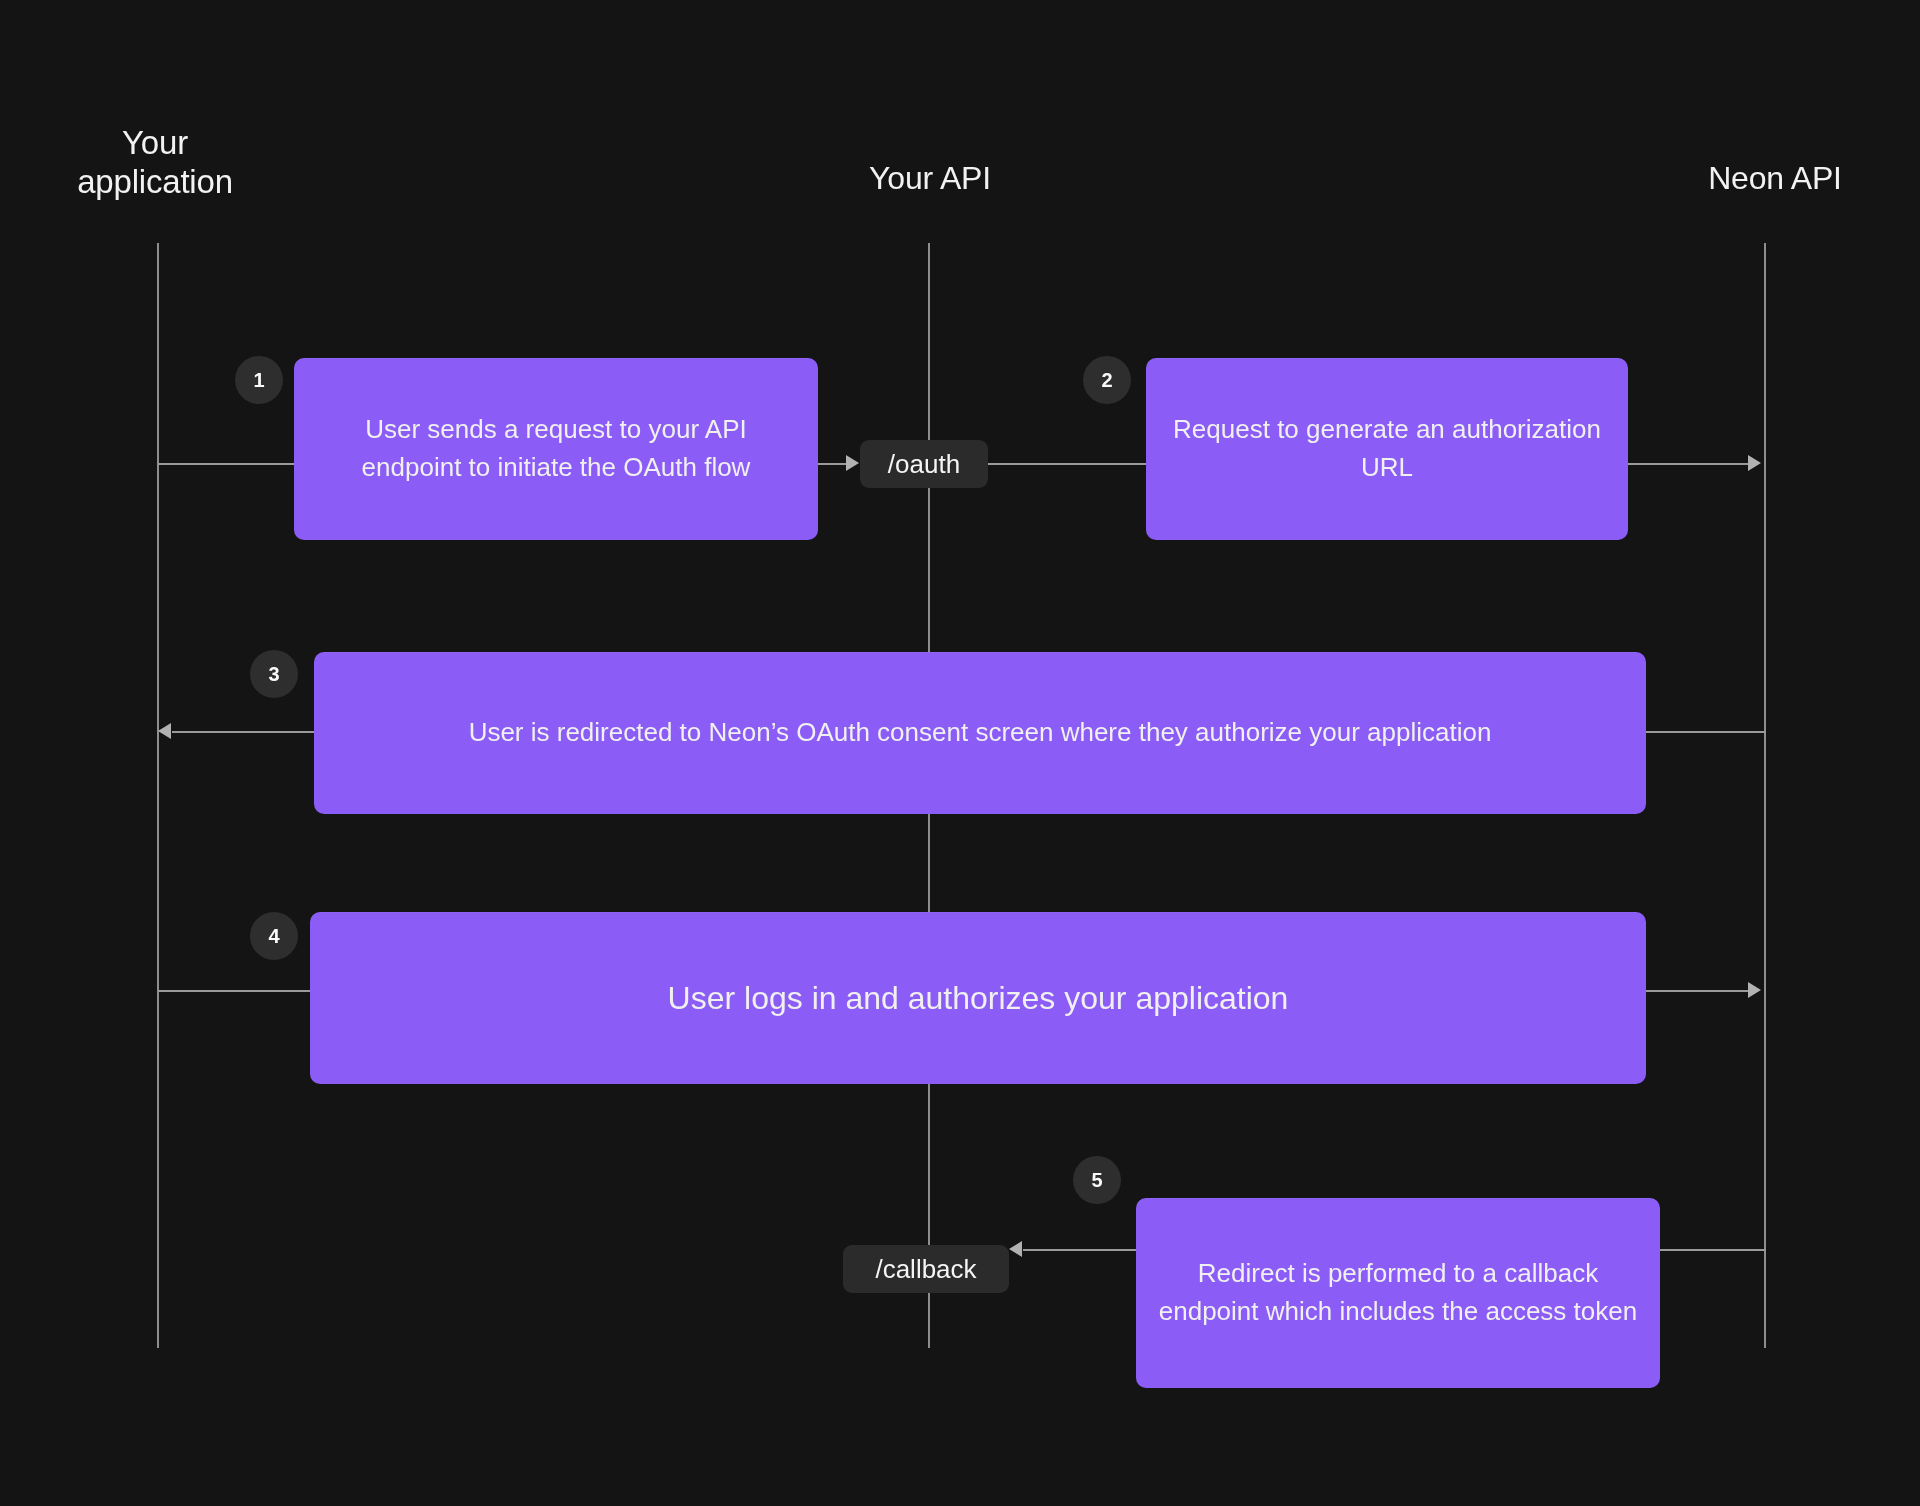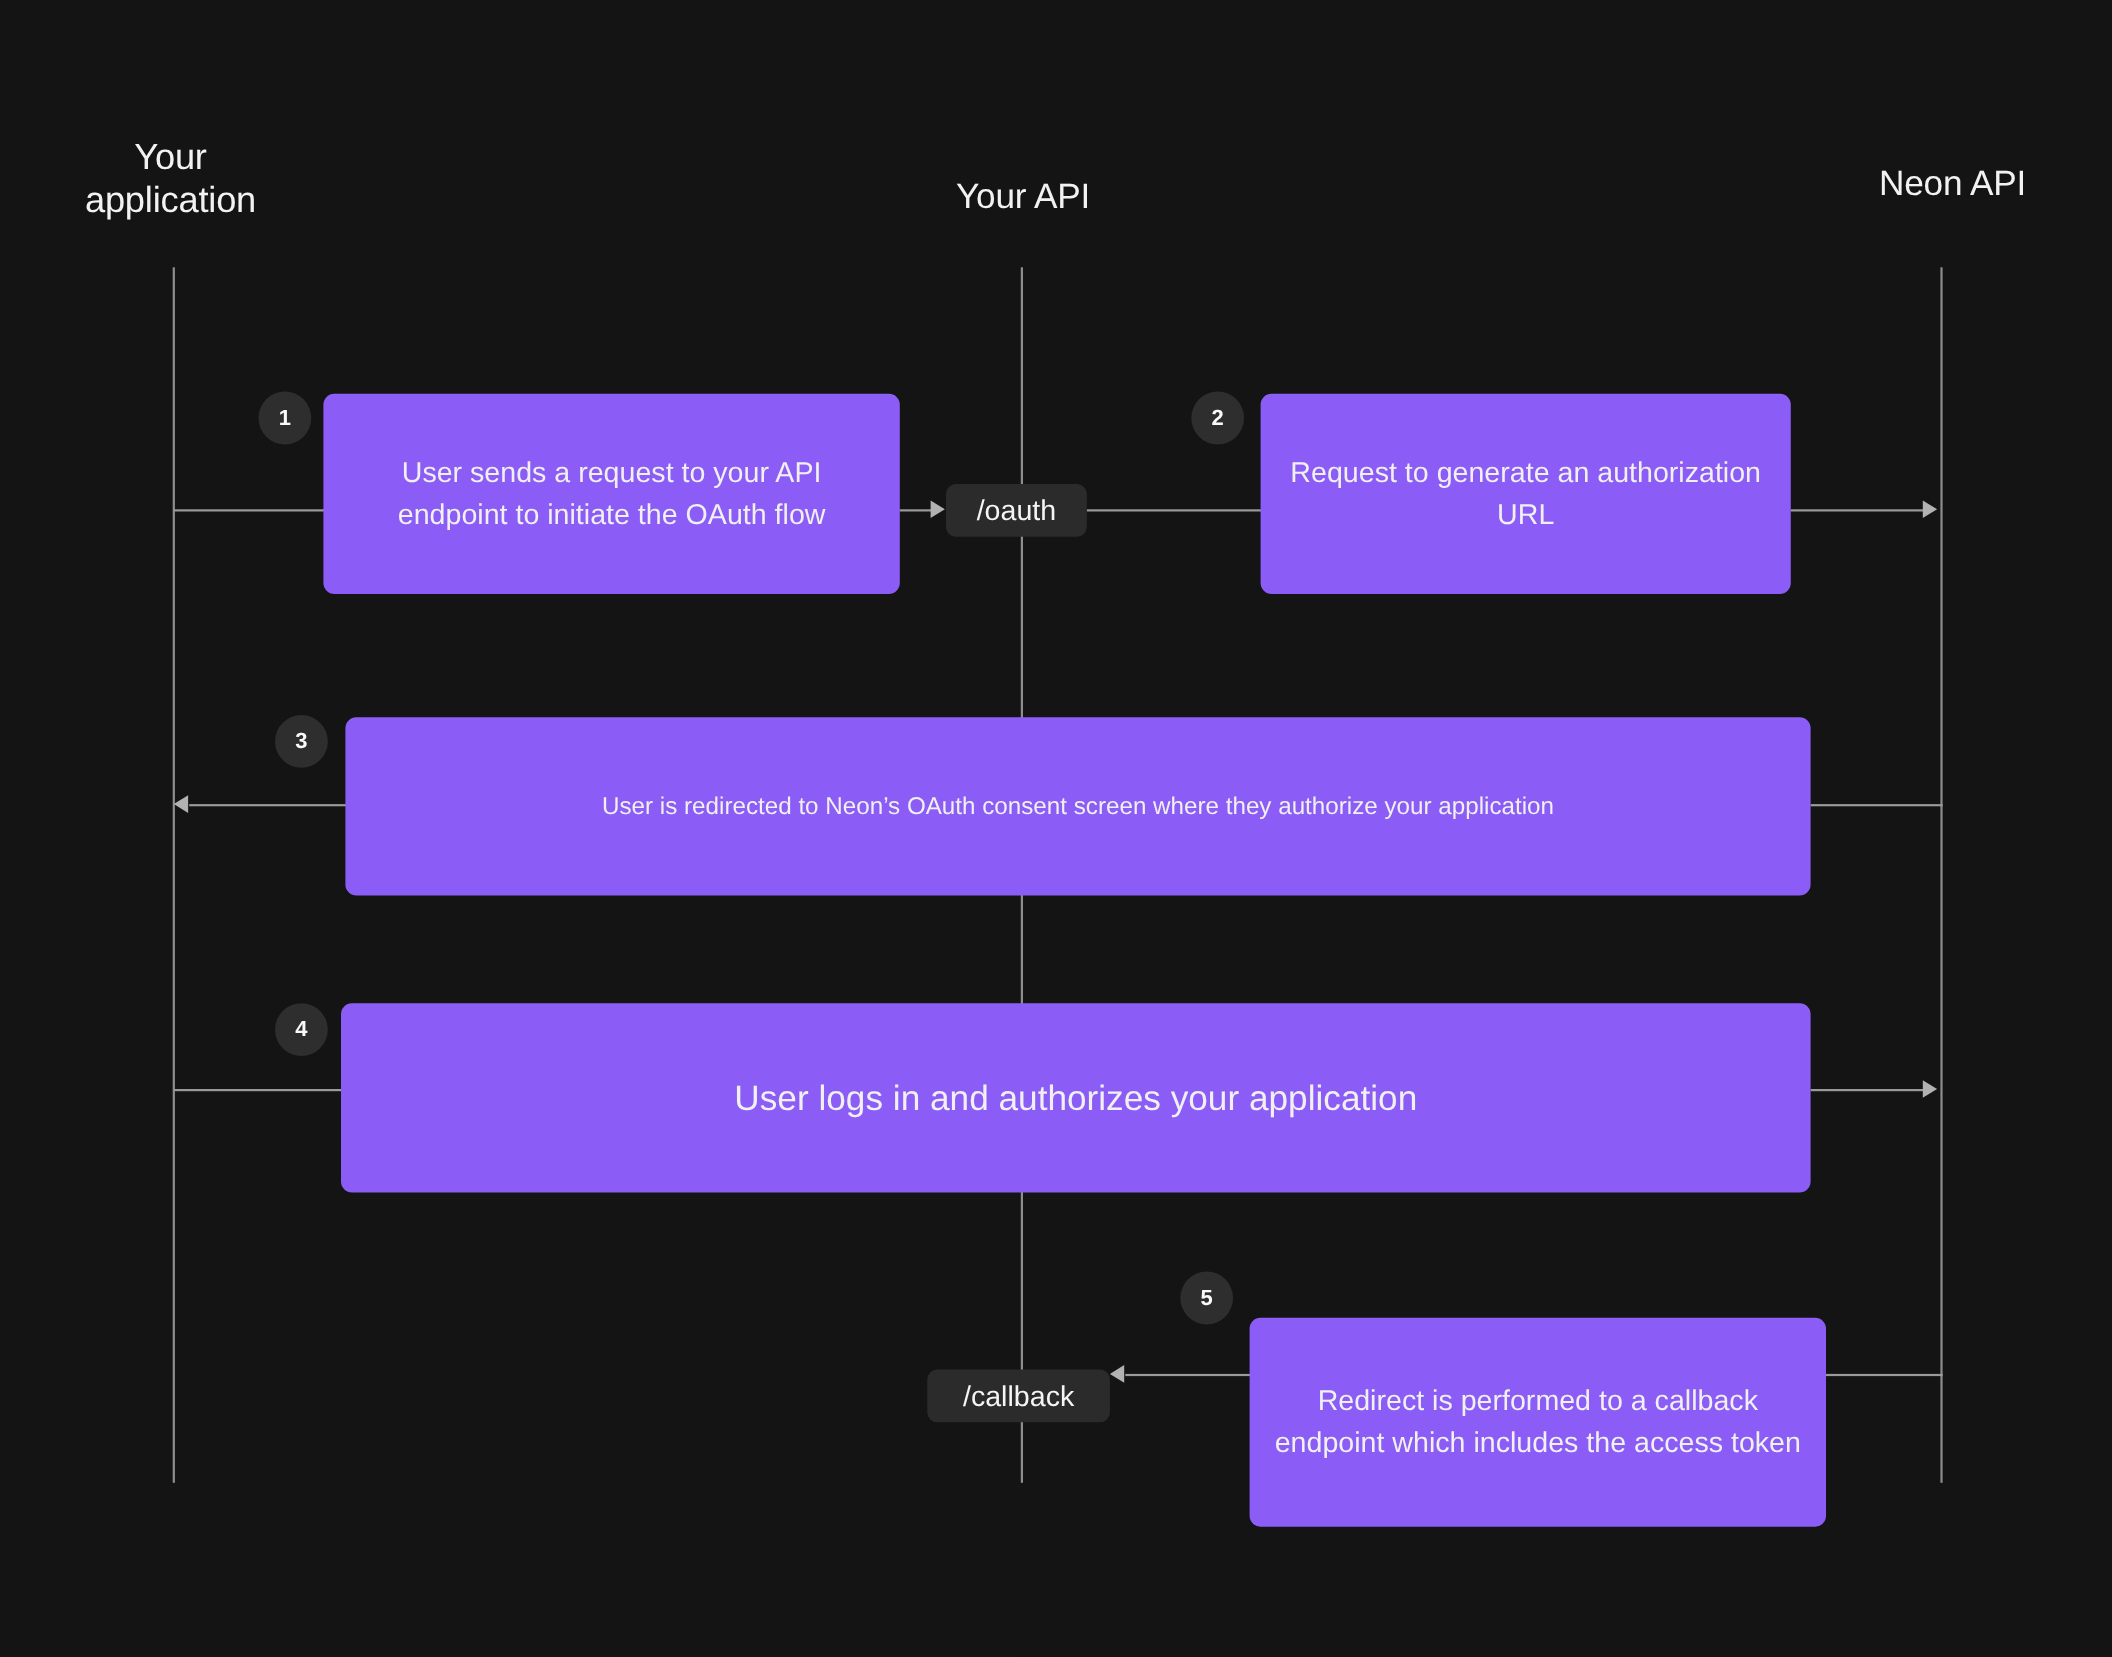--- a/index.html
+++ b/index.html
@@ -20,21 +20,21 @@
     position:absolute;
     color:#f2f2f2;
     font-weight:400;
     line-height:1.18;
     letter-spacing:-0.2px;
     white-space:pre-line;
     text-align:center;
   }
   #p-app   { left:40px;  top:124px;  width:230px; font-size:33px; }
   #p-api   { left:790px; top:160px;  width:280px; font-size:32px; }
-  #p-neon  { left:1630px;top:148px;  width:290px; font-size:32px; }
+  #p-neon  { left:1630px;top:160px;  width:290px; font-size:32px; }
 
   
   .lifeline {
     position:absolute;
     width:2px;
     background:#8e8e8e;
   }
   #ll-app  { left:157px;  top:243px; height:1105px; }
   #ll-api  { left:928px;  top:243px; height:1105px; }
   #ll-neon { left:1764px; top:243px; height:1105px; }
@@ -50,21 +50,21 @@
     justify-content:center;
     text-align:center;
     line-height:1.45;
     padding:14px 22px;
     box-shadow:0 1px 0 rgba(255,255,255,0.04) inset;
   }
   .msgbox span { display:block; }
 
   #box1 { left:294px;  top:358px;  width:524px;  height:182px; font-size:26px; }
   #box2 { left:1146px; top:358px;  width:482px;  height:182px; font-size:26px; }
-  #box3 { left:314px;  top:652px;  width:1332px; height:162px; font-size:22px;justify-content:center; }
+  #box3 { left:314px;  top:652px;  width:1332px; height:162px; font-size:26px;justify-content:center; }
   #box4 { left:310px;  top:912px;  width:1336px; height:172px; font-size:32px; }
   #box5 { left:1136px; top:1158px; width:524px;  height:190px; font-size:26px;margin-top:40px; }
 
   
   .badge {
     position:absolute;
     width:48px; height:48px;
     border-radius:50%;
     background:#2e2e2e;
     color:#fafafa;

